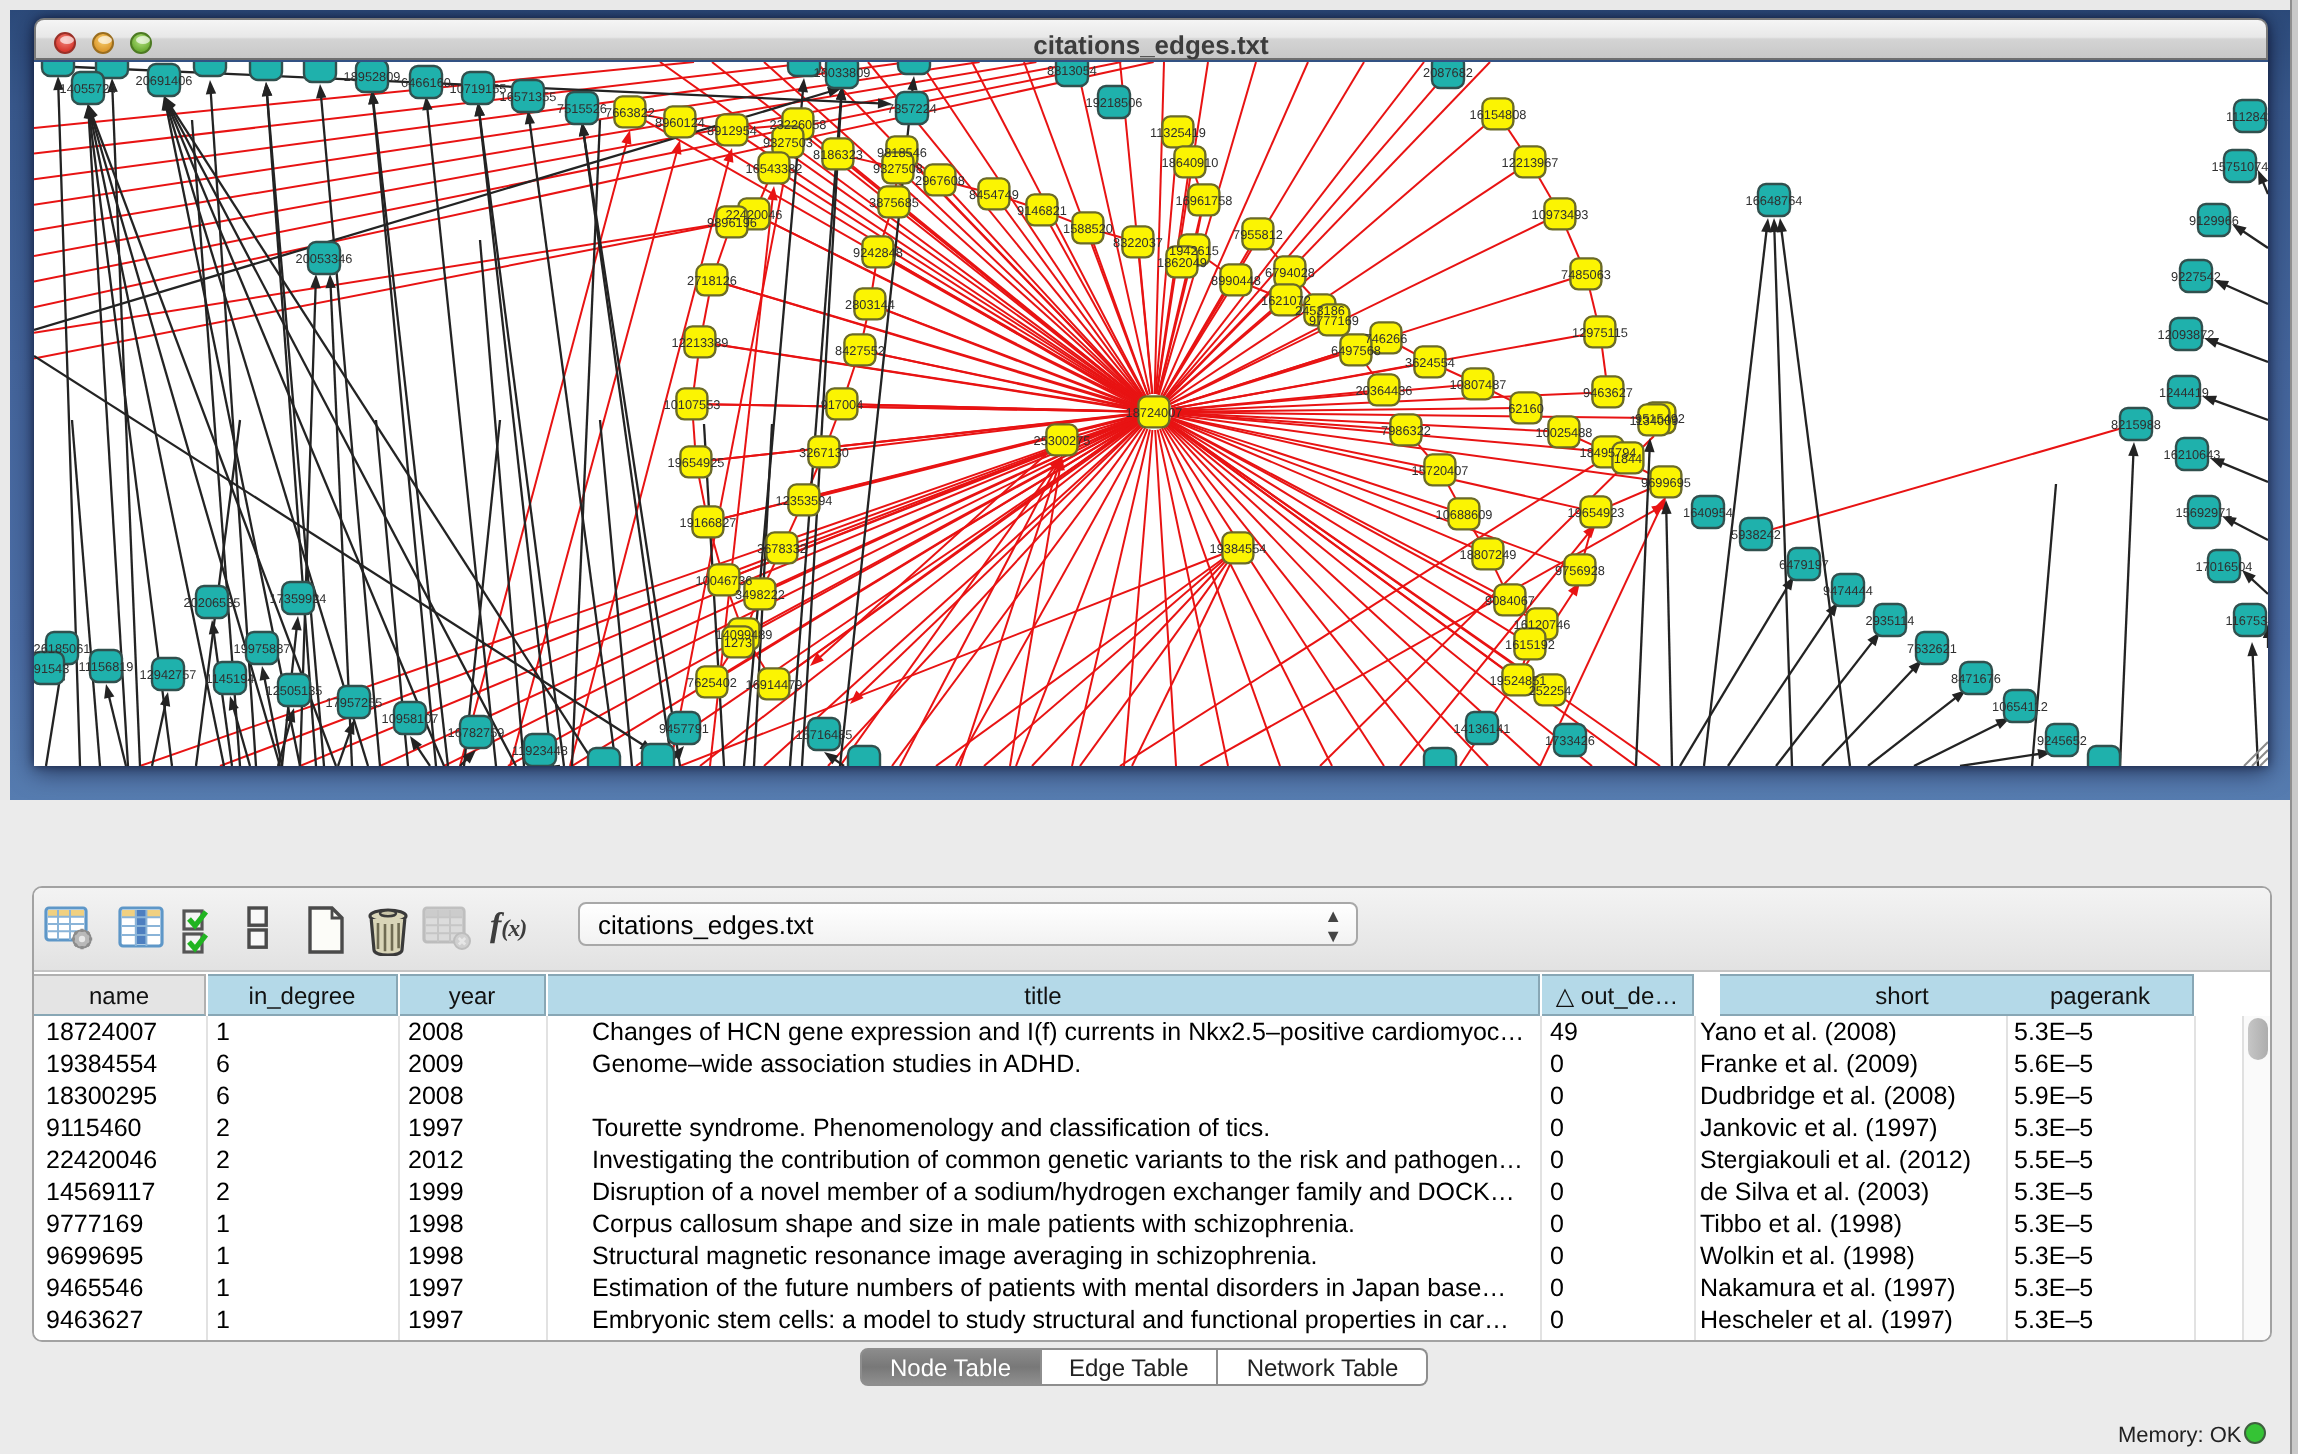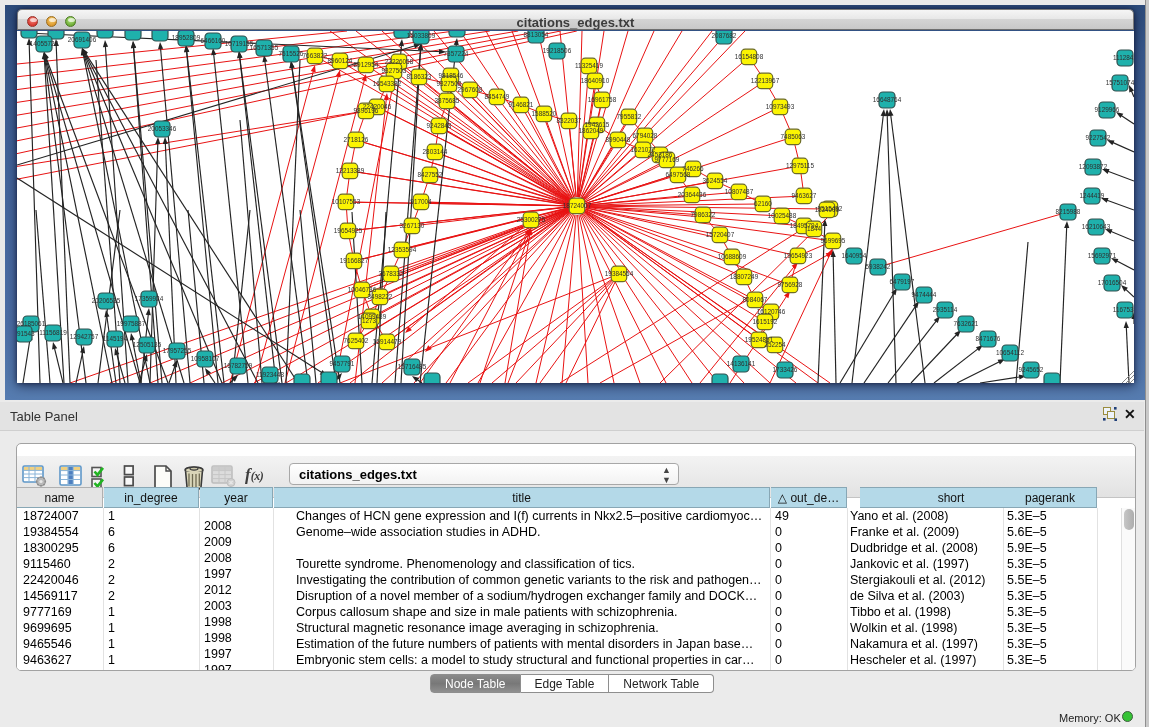--- a/index.html
+++ b/index.html
@@ -18,36 +18,36 @@
 #ly { left:28px; background:radial-gradient(circle at 50% 35%,#f8cf6e,#dd9a2f 70%); border:1px solid #9a6d1e; }
 #lg { left:47px; background:radial-gradient(circle at 50% 35%,#b5e383,#6fae37 70%); border:1px solid #4c7a22; }
 #canvas { position:absolute; left:0; top:22px; width:1117px; height:352px; background:#fff; overflow:hidden; }
 #tablepanel { position:absolute; left:0; top:400px; width:1149px; height:327px; background:#ebebeb; }
 #tp-head { position:absolute; left:0; top:2px; width:1144px; height:29px; background:#e3e3e3; border-bottom:1px solid #cfcfcf; }
 #tp-head .t { position:absolute; left:10px; top:7px; font-size:13px; color:#333; }
 #floaticon { position:absolute; left:1103px; top:5px; width:14px; height:14px; }
 #closex { position:absolute; left:1124px; top:4px; font-size:14px; font-weight:bold; color:#111; }
 #tp-box { position:absolute; left:16px; top:43px; width:1120px; height:228px; background:#fff;
   border:1px solid #a2a2a2; border-radius:5px; overflow:hidden; }
-#toolbar { position:absolute; left:0; top:12px; width:100%; height:42px;
-  background:linear-gradient(180deg,#f3f3f3,#e2e2e2); border-bottom:1px solid #c4c4c4;font-weight:bold; }
+#toolbar { position:absolute; left:0; top:0; width:100%; height:42px;
+  background:linear-gradient(180deg,#f3f3f3,#e2e2e2); border-bottom:1px solid #c4c4c4; }
 .tbi { position:absolute; top:8px; }
 #dropdown { position:absolute; left:272px; top:7px; width:390px; height:22px; background:linear-gradient(180deg,#ffffff,#f2f2f2);
   border:1px solid #a8a8a8; border-radius:4px; }
 #dropdown .dt { position:absolute; left:9px; top:3px; font-size:13px; color:#000; }
 #dropdown .st { position:absolute; right:7px; top:1px; font-size:9px; color:#444; line-height:10px; }
 #thead { position:absolute; left:0; top:43px; width:1104px; height:21px; }
 .th { position:absolute; top:0; height:21px; background:#b4d9e8; border-right:1px solid #88a7b5; border-top:1px solid #88a7b5; border-bottom:1px solid #88a7b5;
   font-size:12px; color:#111; text-align:center; line-height:20px; }
 #tbody { position:absolute; left:0; top:64px; width:1104px; height:163px; background:#fff; font-size:12.5px; color:#000; }
 .tr { position:relative; height:16px; line-height:16px; white-space:nowrap; }
 .c { position:absolute; top:0; overflow:hidden; }
 .c0 { left:6px; width:84px; }
 .c1 { left:91px; width:92px; }
-.c2 { left:187px; width:70px;margin-top:10px; }
+.c2 { left:187px; width:70px; }
 .c3 { left:279px; width:492px; }
 .c4 { left:758px; width:68px; }
 .c5 { left:833px; width:150px; }
 .c6 { left:990px; width:92px; }
 .sep { position:absolute; top:0; width:1px; height:163px; background:#e2e2e2; }
 #vscroll { position:absolute; left:1104px; top:64px; width:15px; height:163px; background:#fafafa; border-left:1px solid #e0e0e0; }
 #vthumb { position:absolute; left:2px; top:1px; width:10px; height:21px; background:linear-gradient(90deg,#c6c6c6,#adadad); border-radius:5px; }
 #tabs { position:absolute; left:430px; top:274px; height:19px; display:flex; }
 .tab { height:19px; line-height:18px; font-size:12px; padding:0 14px; background:#fff; color:#222; border:1px solid #8e8e8e; border-left:none; }
 .tab.first { border-left:1px solid #8e8e8e; border-radius:4px 0 0 4px; }
@@ -908,31 +908,20 @@
           </div>
       <div class="title">citations_edges.txt</div>
     </div>
   </div>
 </div>
 <div id="divider"></div>
     <div id="dimple"><svg width="14" height="6" viewBox="0 0 14 6">
         <path d="M2 5.5 L7 1 L12 5.5" fill="none" stroke="#8b8b8b" stroke-width="1.3"></path>
       </svg></div>
 <div id="tablepanel">
-  <div id="tp-head">
-        <div class="t">Table Panel</div>
-    <svg id="floaticon" viewBox="0 0 14 14">
-          <rect x="0.5" y="0.5" width="7" height="7" fill="#eef4fb" stroke="#9a8c3e"></rect>
-          <rect x="4.5" y="4.5" width="7" height="7" fill="#eef4fb" stroke="#9a8c3e"></rect>
-          <rect x="11" y="0" width="2.6" height="2.6" fill="#1f3f77"></rect>
-          <rect x="0" y="11" width="2.6" height="2.6" fill="#1f3f77"></rect>
-          <rect x="11.4" y="11.4" width="2.6" height="2.6" fill="#1f3f77"></rect>
-        </svg>
-    <div id="closex">✕</div>
-  </div>
   <div id="tp-box">
     <div id="toolbar">
       <span class="tbi" style="left:5px"><svg width="26" height="24" viewBox="0 0 26 24">
 <rect x="1" y="2" width="20" height="16" rx="1.5" fill="#fff" stroke="#5e97c8" stroke-width="1.6"></rect>
 <rect x="2" y="3" width="18" height="3.4" fill="#f0d080"></rect>
 <path d="M2 6.4h18M2 10h18M2 13.6h18M7 3v15M13 3v15" stroke="#8ab4d8" stroke-width="1"></path>
 <circle cx="19" cy="17.5" r="4.4" fill="#b9b9b9" stroke="#8c8c8c"></circle>
 <circle cx="19" cy="17.5" r="1.6" fill="#e8e8e8"></circle>
 <g stroke="#8c8c8c" stroke-width="1.6">
 <line x1="19" y1="12.4" x2="19" y2="14"></line>
@@ -1034,21 +1023,21 @@
             <div class="c c1">2</div>
             <div class="c c2">2012</div>
 <div class="c c3">Investigating the contribution of common genetic variants to the risk and pathogen…</div>
             <div class="c c4">0</div>
             <div class="c c5">Stergiakouli et al. (2012)</div>
 <div class="c c6">5.5E–5</div>
           </div>
           <div class="tr">
 <div class="c c0">14569117</div>
             <div class="c c1">2</div>
-            <div class="c c2">2003</div>
+            <div class="c c2">1999</div>
 <div class="c c3">Disruption of a novel member of a sodium/hydrogen exchanger family and DOCK…</div>
             <div class="c c4">0</div>
             <div class="c c5">de Silva et al. (2003)</div>
 <div class="c c6">5.3E–5</div>
           </div>
           <div class="tr">
 <div class="c c0">9777169</div>
             <div class="c c1">1</div>
             <div class="c c2">1998</div>
 <div class="c c3">Corpus callosum shape and size in male patients with schizophrenia.</div>

